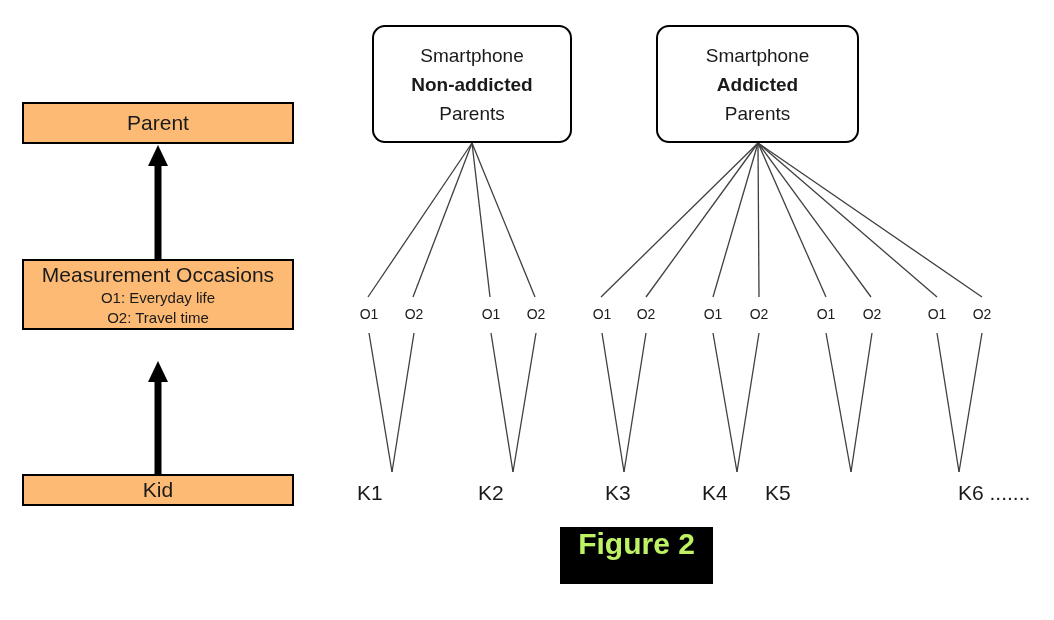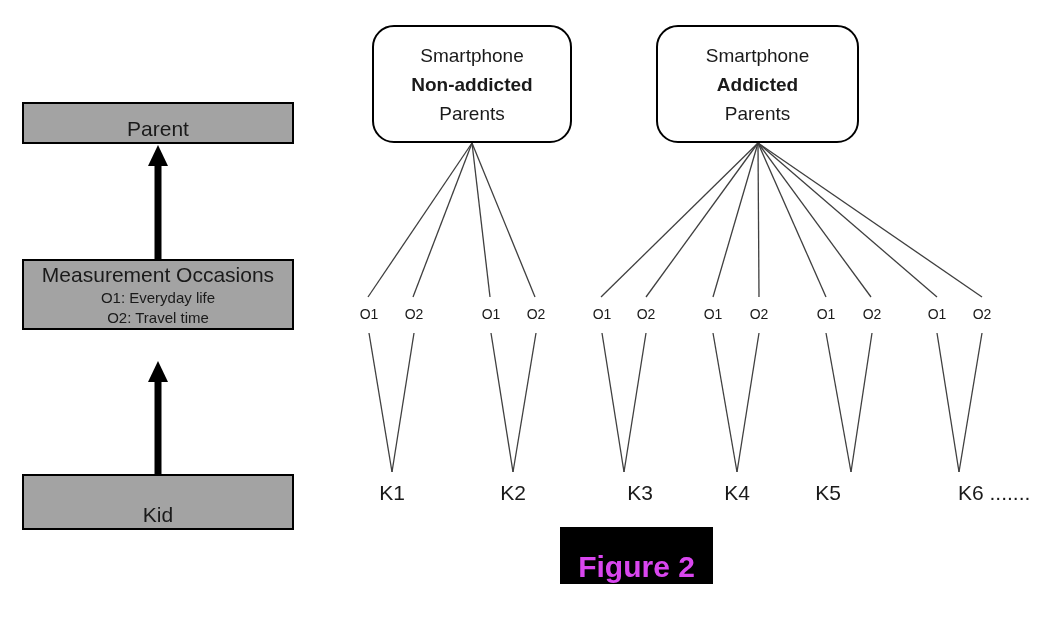--- a/index.html
+++ b/index.html
@@ -20,40 +20,40 @@
     left: 0; top: 0;
     width: 1054px; height: 620px;
   }
 
   
   .rect-box {
     position: absolute;
     left: 22px;
     width: 272px;
     border: 2px solid #000000;
-    background: #a3a3a3;
+    background: #fdba74;
     display: flex;
     flex-direction: column;
     align-items: center;
-    justify-content: flex-end;
+    justify-content: center;
     text-align: center;
   }
   .rect-box.parent  { top: 102px; height: 42px; }
   .rect-box.measure { top: 259px; height: 71px; }
-  .rect-box.kid     { top: 474px; height: 56px; }
+  .rect-box.kid     { top: 474px; height: 32px; }
   .box-title { font-size: 21px; line-height: 26px; }
   .box-sub   { font-size: 15px; line-height: 20px; }
 
   
   .round-box {
     position: absolute;
     top: 25px;
     height: 118px;
     border: 2px solid #000000;
-    border-radius: 22px;
+    border-radius: 13px;
     background: #ffffff;
     display: flex;
     flex-direction: column;
     align-items: center;
     justify-content: center;
     text-align: center;
     font-size: 19px;
     line-height: 29px;
   }
   .round-box.group-a { left: 372px; width: 200px; }
@@ -68,44 +68,44 @@
     margin-left: -22px;
     text-align: center;
     font-size: 14px;
     line-height: 26px;
   }
   .k-label {
     position: absolute;
     top: 480px;
     width: 70px;
     margin-left: -35px;
-    text-align: center;
+    text-align: left;
     font-size: 21px;
     line-height: 26px;
     white-space: nowrap;
   }
   .k-label.last {
     width: auto;
     margin-left: 14px;
     text-align: left;
   }
 
   
   .caption {
     position: absolute;
     left: 560px;
     top: 527px;
     width: 153px;
     height: 57px;
     background: #000000;
-    color: #d946ef;
+    color: #bef264;
     font-size: 30px;
     font-weight: bold;
     display: flex;
-    align-items: flex-end;
+    align-items: flex-start;
     justify-content: center;
   }
 </style>
 </head>
 <body>
 
 <div class="canvas">
 
   <svg class="svg-layer" viewBox="0 0 1054 620" xmlns="http://www.w3.org/2000/svg">
 
@@ -188,20 +188,20 @@
   <div class="o-label" style="left:759px">O2</div>
   <div class="o-label" style="left:826px">O1</div>
   <div class="o-label" style="left:872px">O2</div>
   <div class="o-label" style="left:937px">O1</div>
   <div class="o-label" style="left:982px">O2</div>
 
   <div class="k-label" style="left:392px">K1</div>
   <div class="k-label" style="left:513px">K2</div>
   <div class="k-label" style="left:640px">K3</div>
   <div class="k-label" style="left:737px">K4</div>
-  <div class="k-label" style="left:828px">K5</div>
+  <div class="k-label" style="left:800px">K5</div>
   <div class="k-label last" style="left:944px">K6 .......</div>
 
   <div class="caption">
     <span>Figure 2</span>
   </div>
 
 </div>
 
 </body></html>

